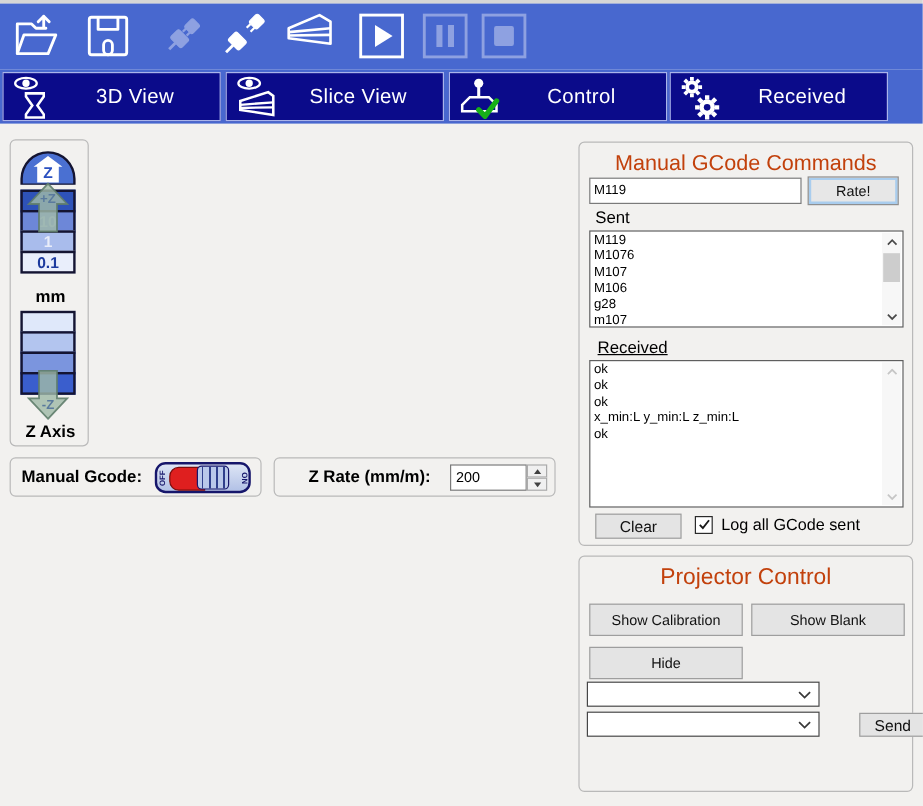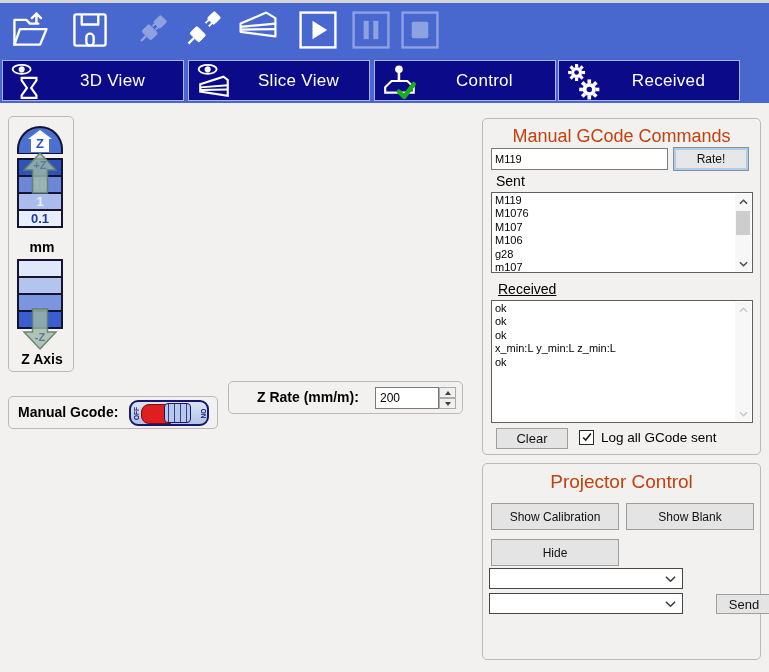--- a/index.html
+++ b/index.html
@@ -36,21 +36,21 @@
   }
   .band{
     position:absolute;left:8px;width:46px;height:19px;box-sizing:border-box;
     border:2px solid #141432;cursor:pointer;
     display:flex;align-items:center;justify-content:center;
     font-weight:bold;font-size:13px;line-height:1;
   }
   .zarrow{position:absolute;left:13px;width:36px;pointer-events:none;}
   .zcap{position:absolute;left:0;width:66px;text-align:center;font-weight:bold;font-size:14px;color:#000;}
   
-  .mg-group{left:8px;top:396px;width:210px;height:33px;}
+  .mg-group{left:8px;top:381px;width:210px;height:33px;}
   .zr-group{left:228px;top:381px;width:235px;height:33px;}
   .rowlabel{position:absolute;top:7px;font-weight:bold;font-size:14px;color:#000;}
   .toggle{
     position:absolute;left:120px;top:3px;width:80px;height:26px;box-sizing:border-box;
     border:2px solid #16166b;border-radius:9px;cursor:pointer;
     background:linear-gradient(#dde5f5,#b2c1e6);
   }
   .tog-txt{position:absolute;font-size:6.5px;font-weight:bold;color:#16166b;width:20px;text-align:center;}
   .tog-off{left:-5px;top:8px;transform:rotate(-90deg);}
   .tog-on{right:-6px;top:8px;transform:rotate(90deg);}

